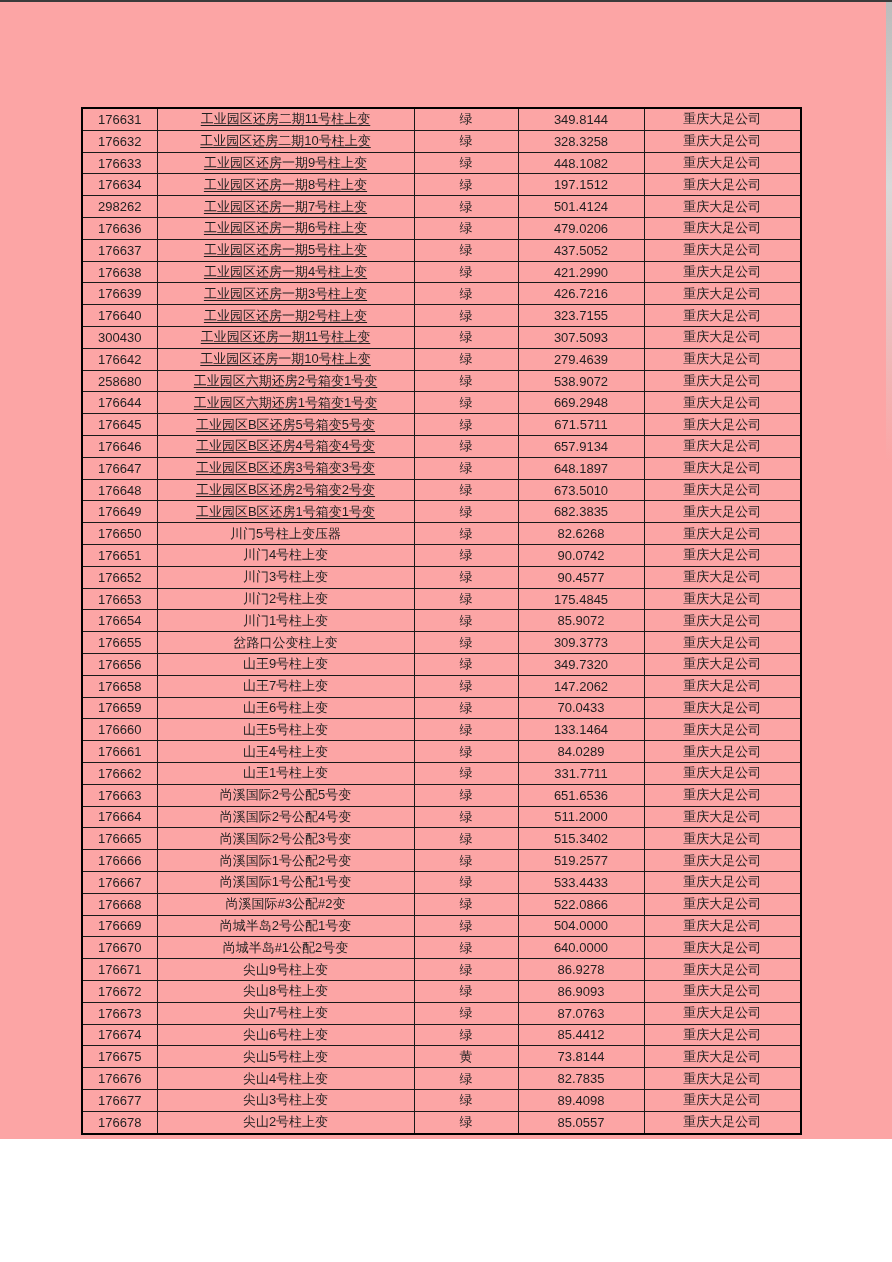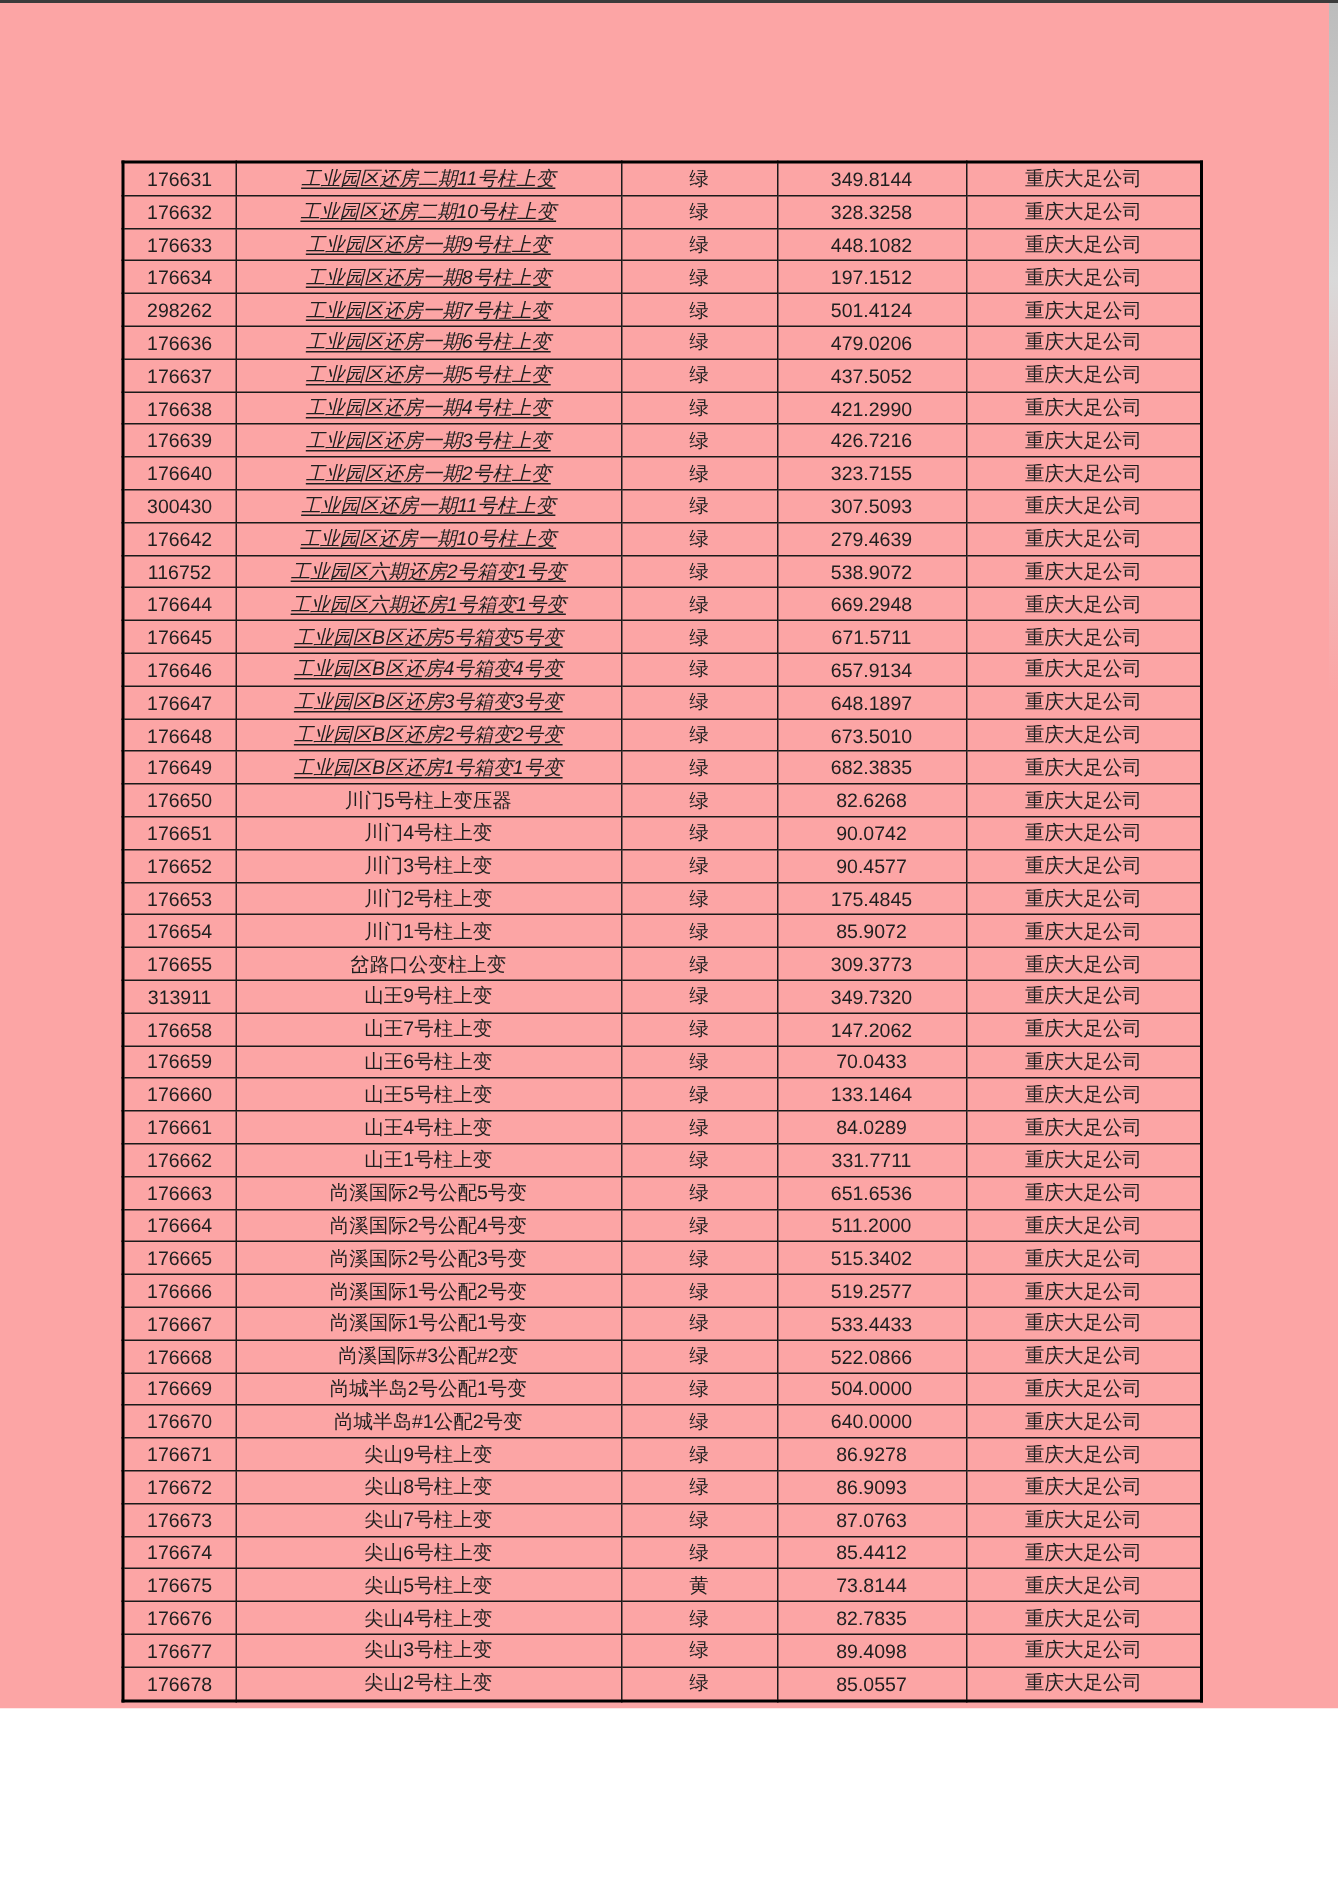--- a/index.html
+++ b/index.html
@@ -43,21 +43,20 @@
     vertical-align: middle;
     font-size: 13px;
     color: #1f1f1f;
     padding: 0;
     white-space: nowrap;
     overflow: hidden;
   }
   table.data-table td.underline {
     text-decoration: underline;
     text-underline-offset: 2px;
-    font-style: italic;
   }
   col.c-id { width: 75px; }
   col.c-name { width: 257px; }
   col.c-status { width: 104px; }
   col.c-value { width: 126px; }
   col.c-company { width: 157px; }
 </style>
 </head>
 <body>
 
@@ -152,21 +151,21 @@
           <td>重庆大足公司</td>
         </tr>
         <tr>
           <td>176642</td>
           <td class="underline">工业园区还房一期10号柱上变</td>
           <td>绿</td>
           <td>279.4639</td>
           <td>重庆大足公司</td>
         </tr>
         <tr>
-          <td>116752</td>
+          <td>258680</td>
           <td class="underline">工业园区六期还房2号箱变1号变</td>
           <td>绿</td>
           <td>538.9072</td>
           <td>重庆大足公司</td>
         </tr>
         <tr>
           <td>176644</td>
           <td class="underline">工业园区六期还房1号箱变1号变</td>
           <td>绿</td>
           <td>669.2948</td>
@@ -243,21 +242,21 @@
           <td>重庆大足公司</td>
         </tr>
         <tr>
           <td>176655</td>
           <td>岔路口公变柱上变</td>
           <td>绿</td>
           <td>309.3773</td>
           <td>重庆大足公司</td>
         </tr>
         <tr>
-          <td>313911</td>
+          <td>176656</td>
           <td>山王9号柱上变</td>
           <td>绿</td>
           <td>349.7320</td>
           <td>重庆大足公司</td>
         </tr>
         <tr>
           <td>176658</td>
           <td>山王7号柱上变</td>
           <td>绿</td>
           <td>147.2062</td>

